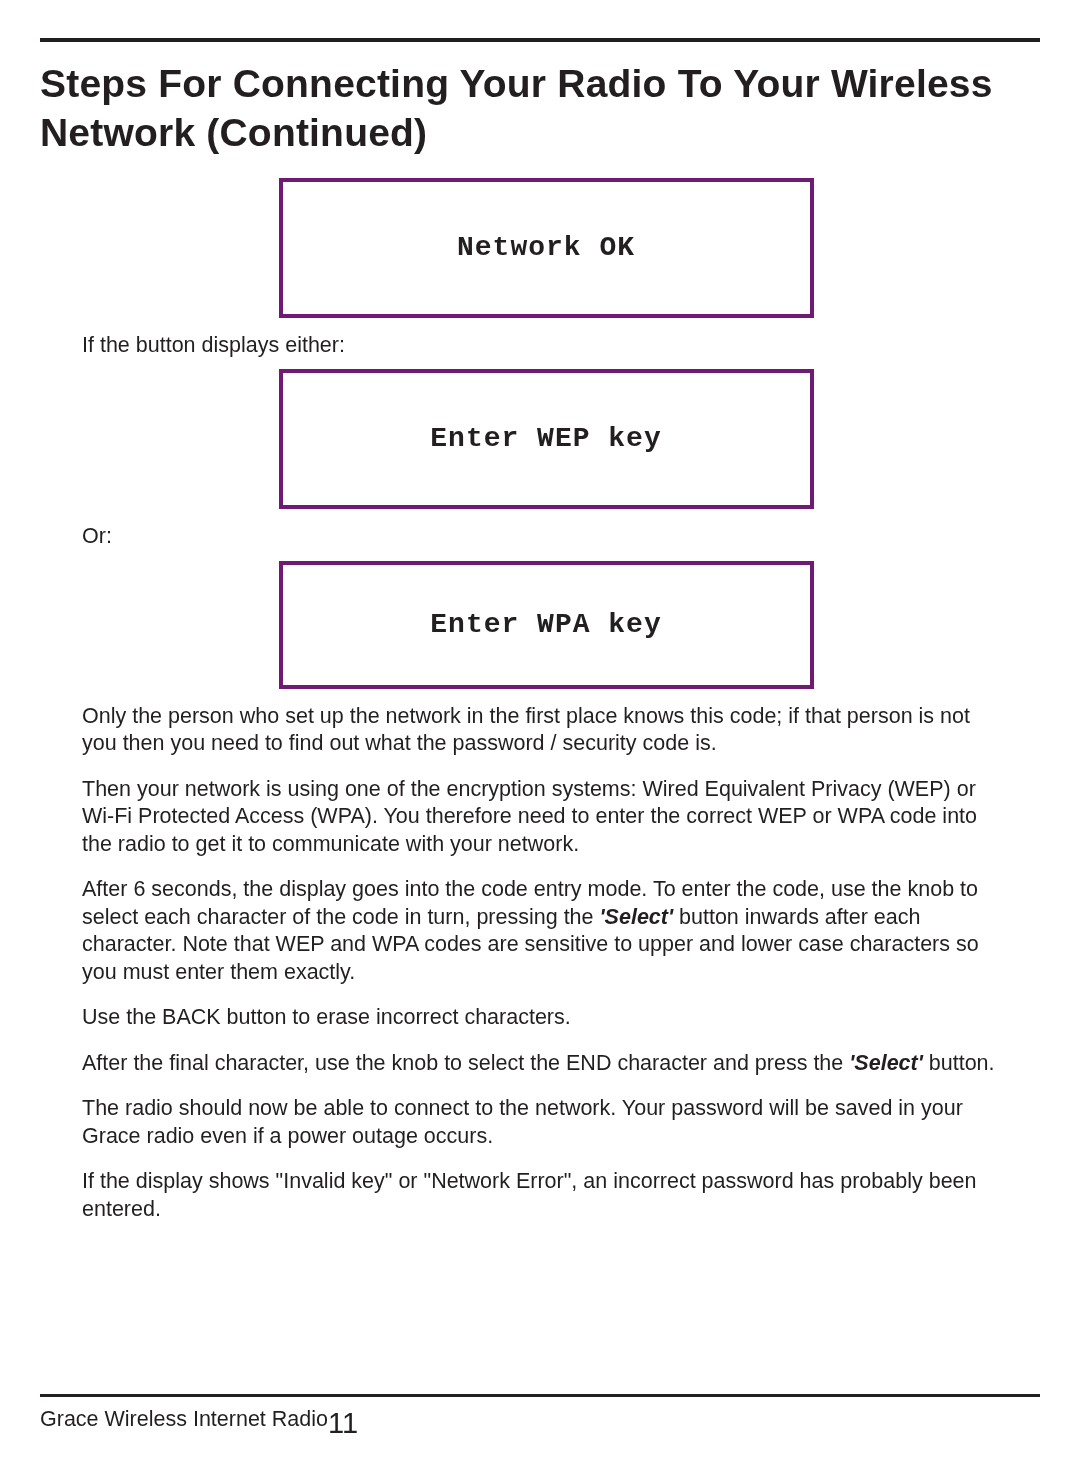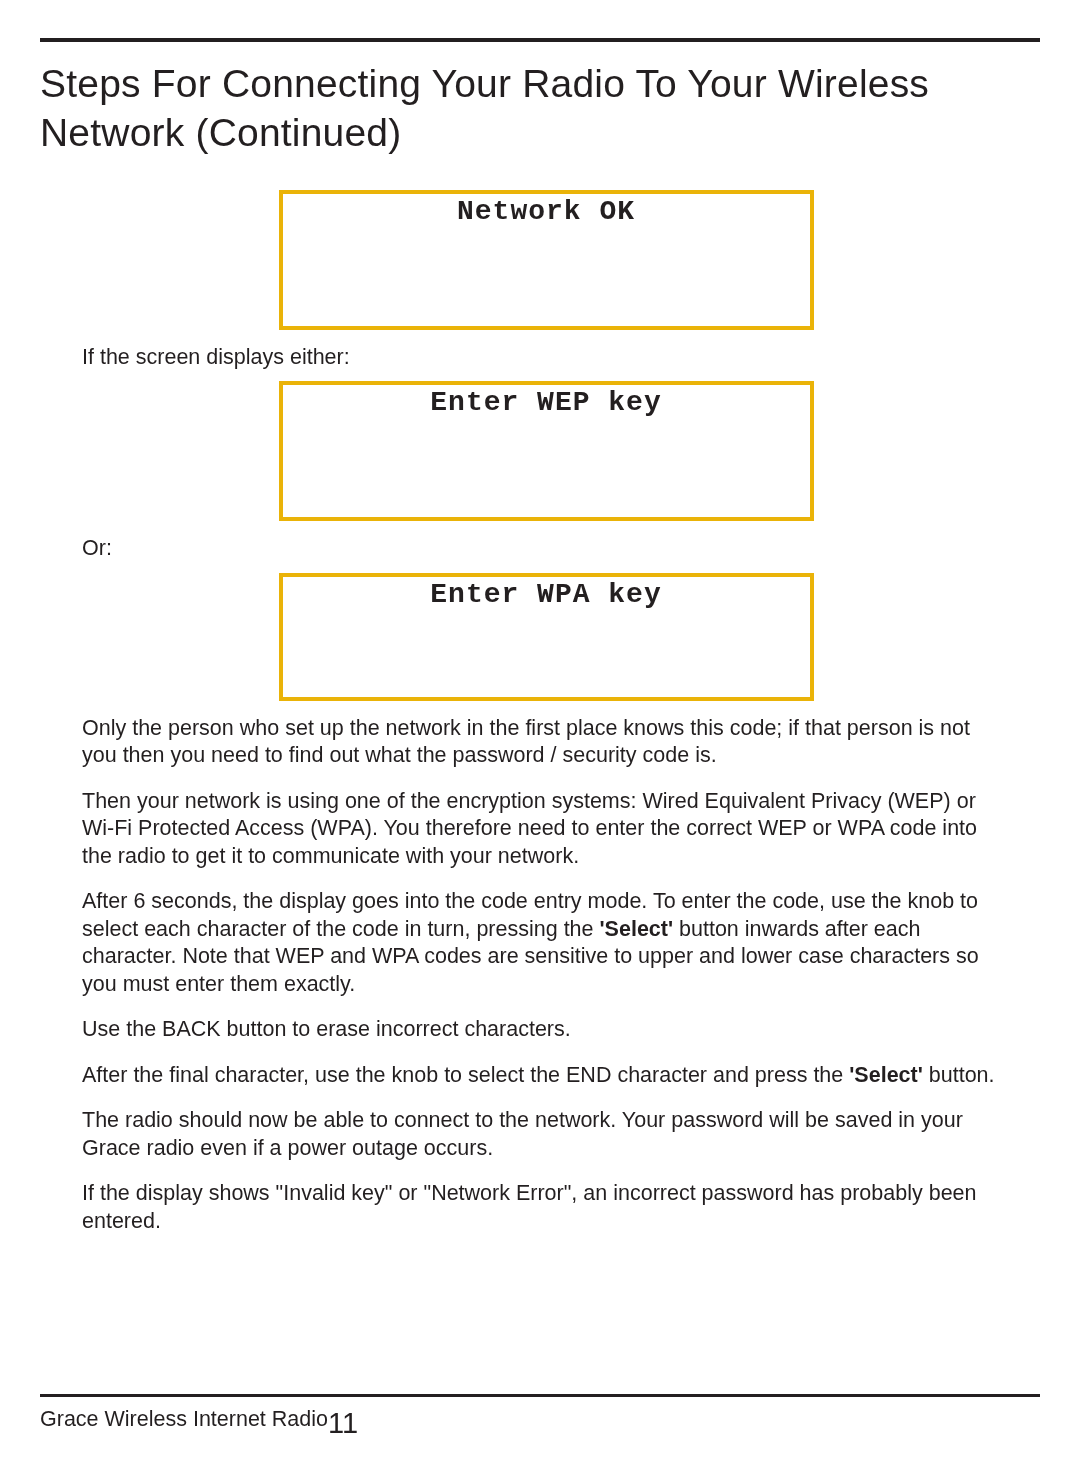--- a/index.html
+++ b/index.html
@@ -15,55 +15,56 @@
       color: #231f20;
       padding: 38px 40px 30px 40px;
       position: relative;
     }
     .top-rule {
       border-top: 4px solid #231f20;
       margin-bottom: 18px;
     }
     h1.page-title {
       font-size: 39px;
-      font-weight: 400;
+      font-weight: 700;
       line-height: 1.25;
       letter-spacing: 0.2px;
-      margin-bottom: 32px;
+      margin-bottom: 20px;
     }
     .body-text {
       font-size: 21.5px;
       line-height: 1.28;
       margin-left: 42px;
       margin-right: 30px;
     }
     .intro-line {
       margin-bottom: 10px;
     }
     .display-box {
       width: 535px;
       height: 140px;
-      border: 4px solid #eab308;
+      border: 4px solid #701a75;
       margin: 10px auto 14px auto;
       display: flex;
-      align-items: flex-start;
+      align-items: center;
       justify-content: center;
       font-family: "Courier New", Courier, monospace;
       font-size: 28px;
       font-weight: 600;
       letter-spacing: 1px;
     }
     .display-box.short {
       height: 128px;
     }
     p.para {
       margin-bottom: 18px;
     }
     .bold {
       font-weight: 700;
+      font-style: italic;
     }
     .footer {
       position: absolute;
       left: 40px;
       right: 40px;
       bottom: 32px;
     }
     .footer-rule {
       border-top: 3px solid #231f20;
       margin-bottom: 10px;
@@ -83,21 +84,21 @@
 
 <h1 class="page-title">Steps For Connecting Your Radio To Your Wireless Network (Continued)</h1>
 
 <div class="body-text">
 
 
   <div class="display-box">
     <span>Network OK</span>
   </div>
 
-  <p class="intro-line">If the screen displays either:</p>
+  <p class="intro-line">If the button displays either:</p>
 
   <div class="display-box">
     <span>Enter WEP key</span>
   </div>
 
   <p class="intro-line">Or:</p>
 
   <div class="display-box short">
     <span>Enter WPA key</span>
   </div>

